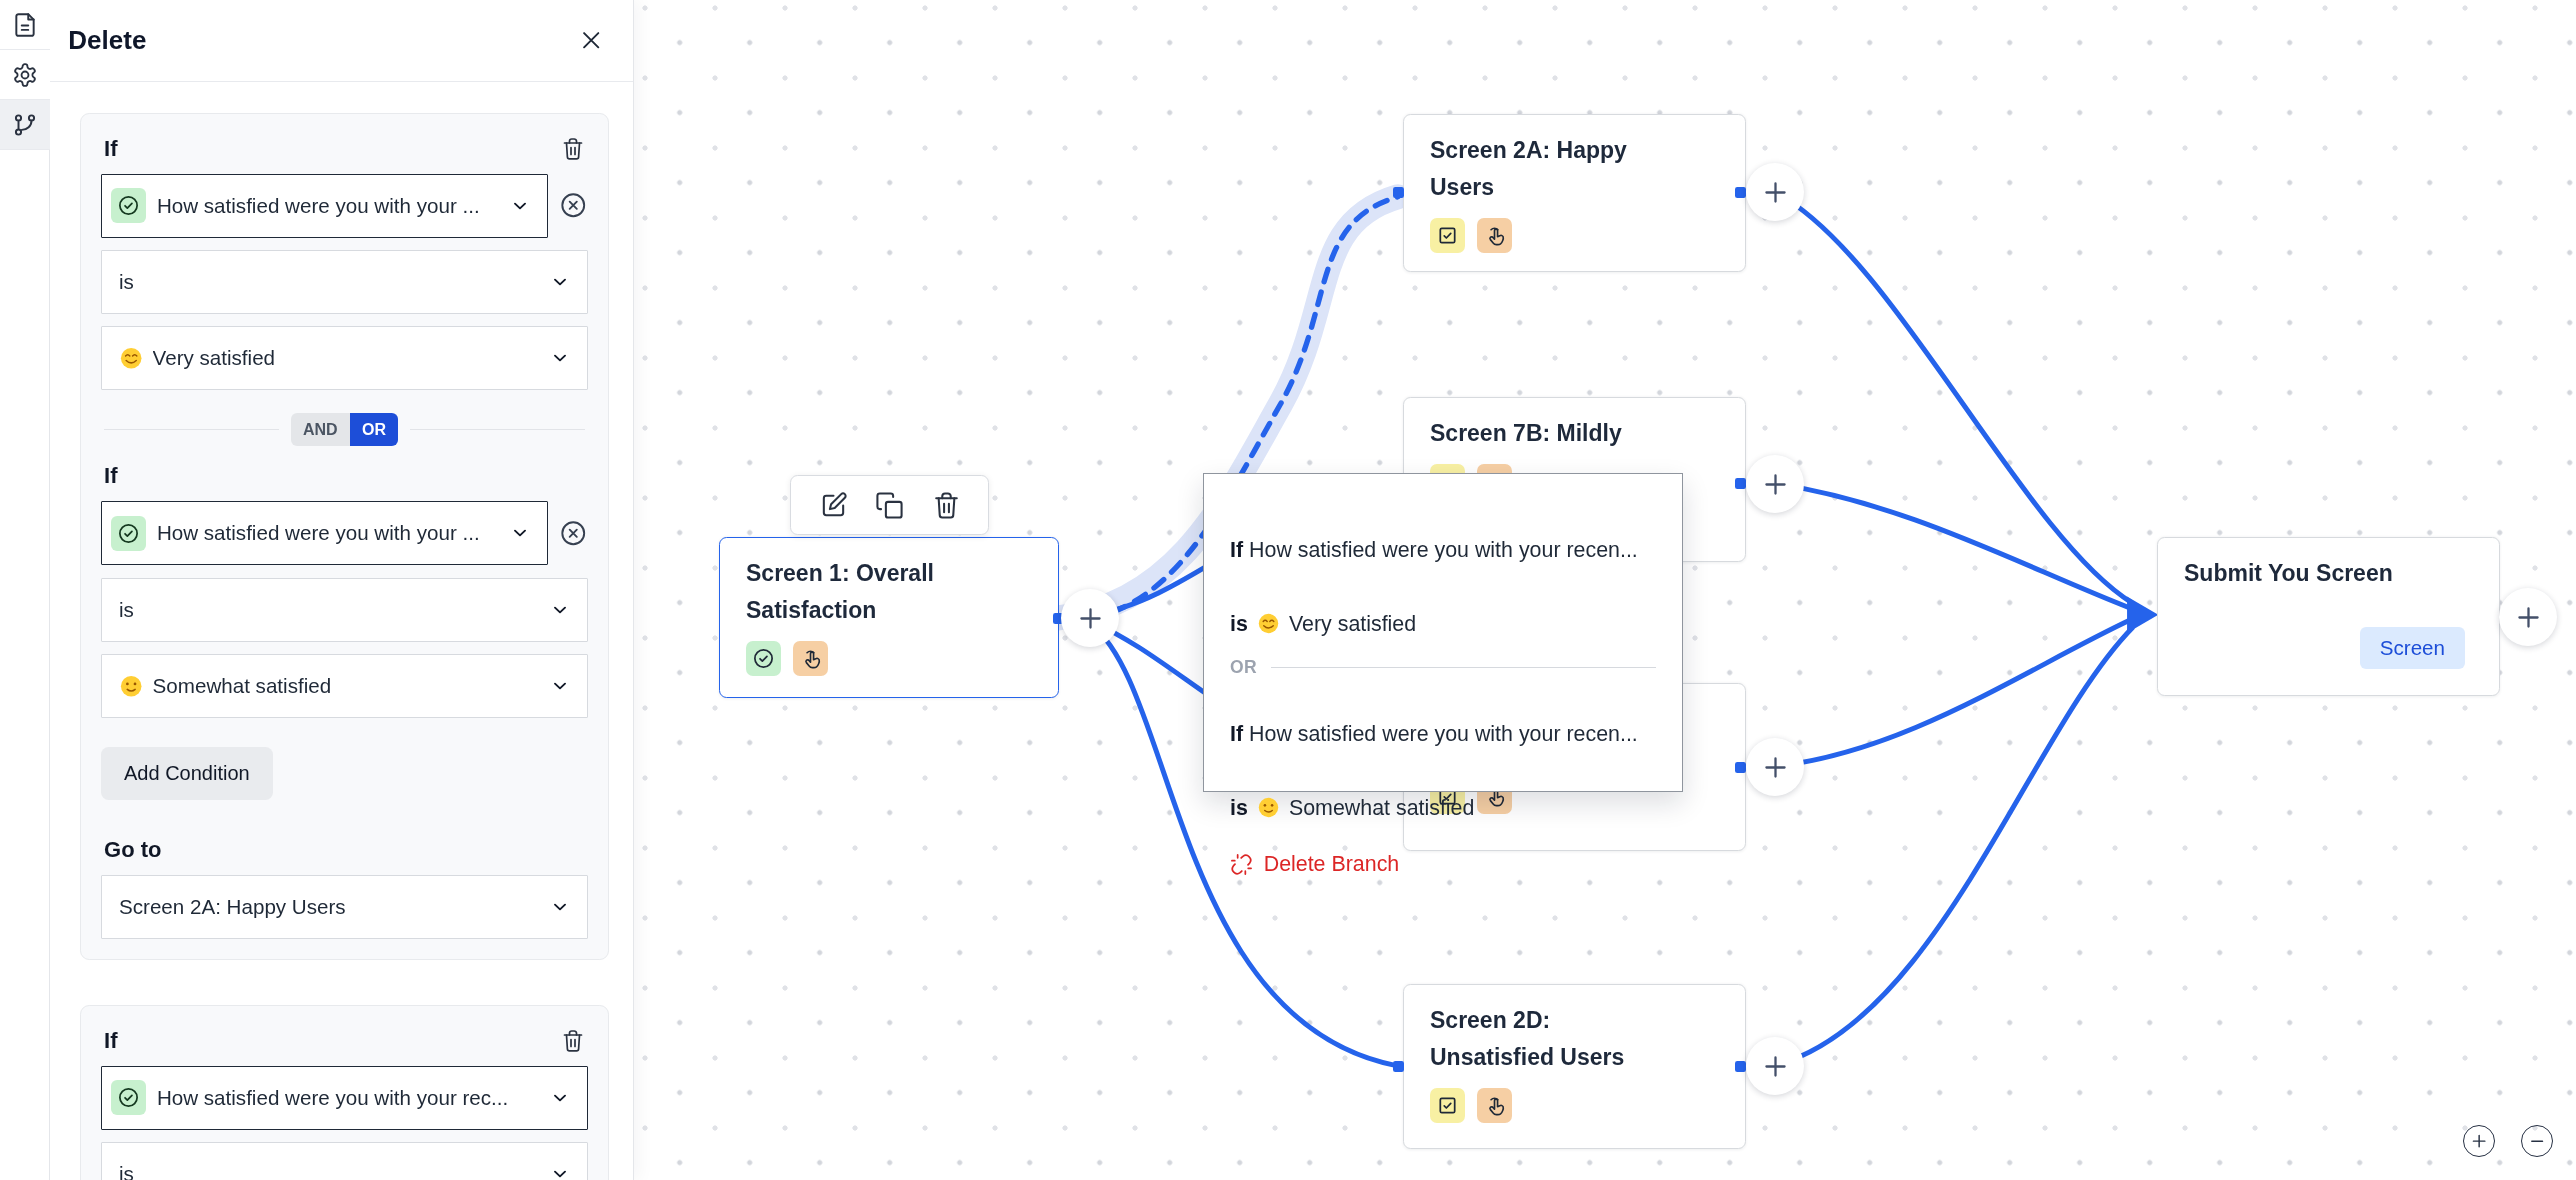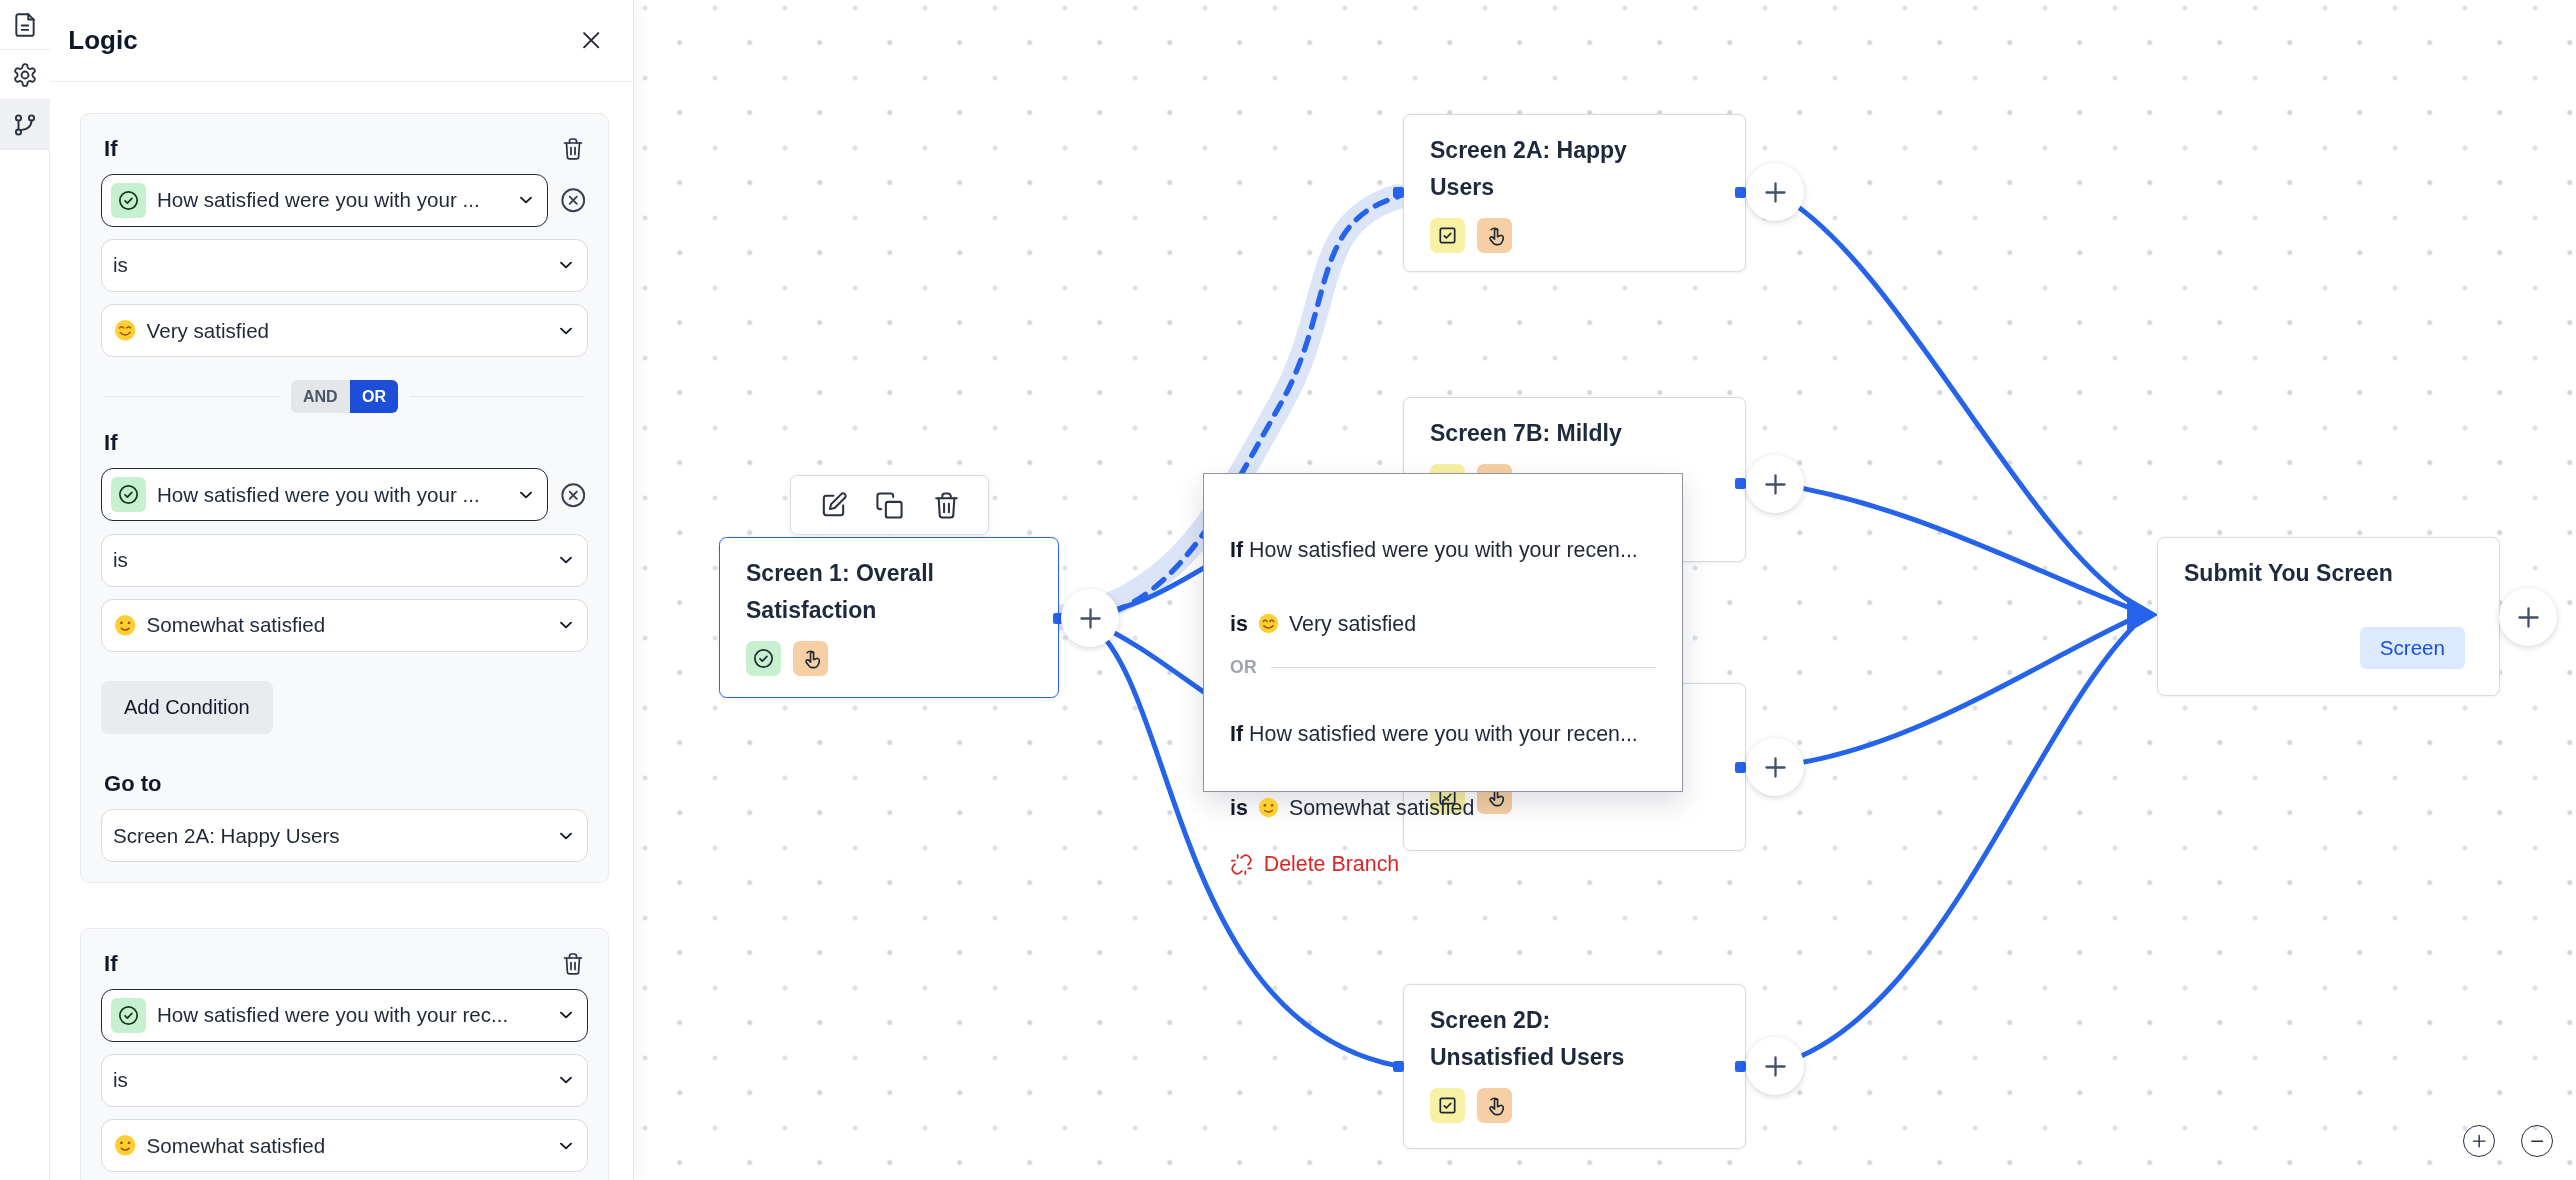--- a/index.html
+++ b/index.html
@@ -37,22 +37,22 @@
   .card { background:#f8f9fb; border:0.8px solid #e8eaed; border-radius:9.2px; padding:20px; }
   .card + .card { margin-top:45px; }
 
   .if-row { display:flex; align-items:center; justify-content:space-between; margin:1.5px 3.1px 12.2px 3.1px; }
   .if-label { font-size:22px; font-weight:600; color:#111827; }
   .goto-label { font-size:22px; font-weight:600; color:#111827; margin:37px 3.1px 12.2px 3.1px; }
   .icon-btn { background:none; border:none; color:#2a3240; cursor:pointer; display:flex; }
   .icon-btn svg { width:24px; height:24px; }
 
   .q-row { display:flex; align-items:center; gap:9.2px; }
-  .sel { display:flex; align-items:center; height:53px; background:#fff; border:1.1px solid #d7dadf;
-    border-radius:12px; padding:0 11px; font-size:20.6px; color:#1f2937; cursor:pointer; width:100%; }
+  .sel { display:flex; align-items:center; height:64px; background:#fff; border:1.1px solid #d7dadf;
+    border-radius:1px; padding:0 17px; font-size:20.6px; color:#1f2937; cursor:pointer; width:100%; }
   .sel .grow { flex:1 1 auto; white-space:nowrap; overflow:hidden; }
   .sel .chev { width:20px; height:20px; color:#111827; flex:0 0 auto; }
   .sel.question { border:1.5px solid #1f2937; padding-left:9.2px; gap:10.7px; }
   .sel.question .q-chip { width:35px; height:35px; border-radius:6.1px; background:#c7f0ce;
     display:flex; align-items:center; justify-content:center; color:#14381f; flex:0 0 auto; }
   .sel.question .q-chip svg { width:23px; height:23px; }
   .rm-btn { flex:0 0 auto; width:30.5px; height:30.5px; color:#374151; cursor:pointer; background:none; border:none; }
   .rm-btn svg { width:30.5px; height:30.5px; }
   .stack > * + * { margin-top:12.2px; }
 
@@ -438,21 +438,21 @@
       </div>
     <div class="rail-btn active">
         <svg viewBox="0 0 34 34" width="26" height="26">
           <use href="#i-branch"></use>
         </svg>
       </div>
   </div>
 
   <div class="panel">
     <div class="panel-head">
-      <span class="panel-title">Logic</span>
+      <span class="panel-title">Delete</span>
       <span class="close-btn">
           <svg viewBox="0 0 32 32" width="24.4" height="24.4">
             <use href="#i-close"></use>
           </svg>
         </span>
     </div>
     <div class="panel-body">
 
       <div class="card">
         <div class="if-row">

